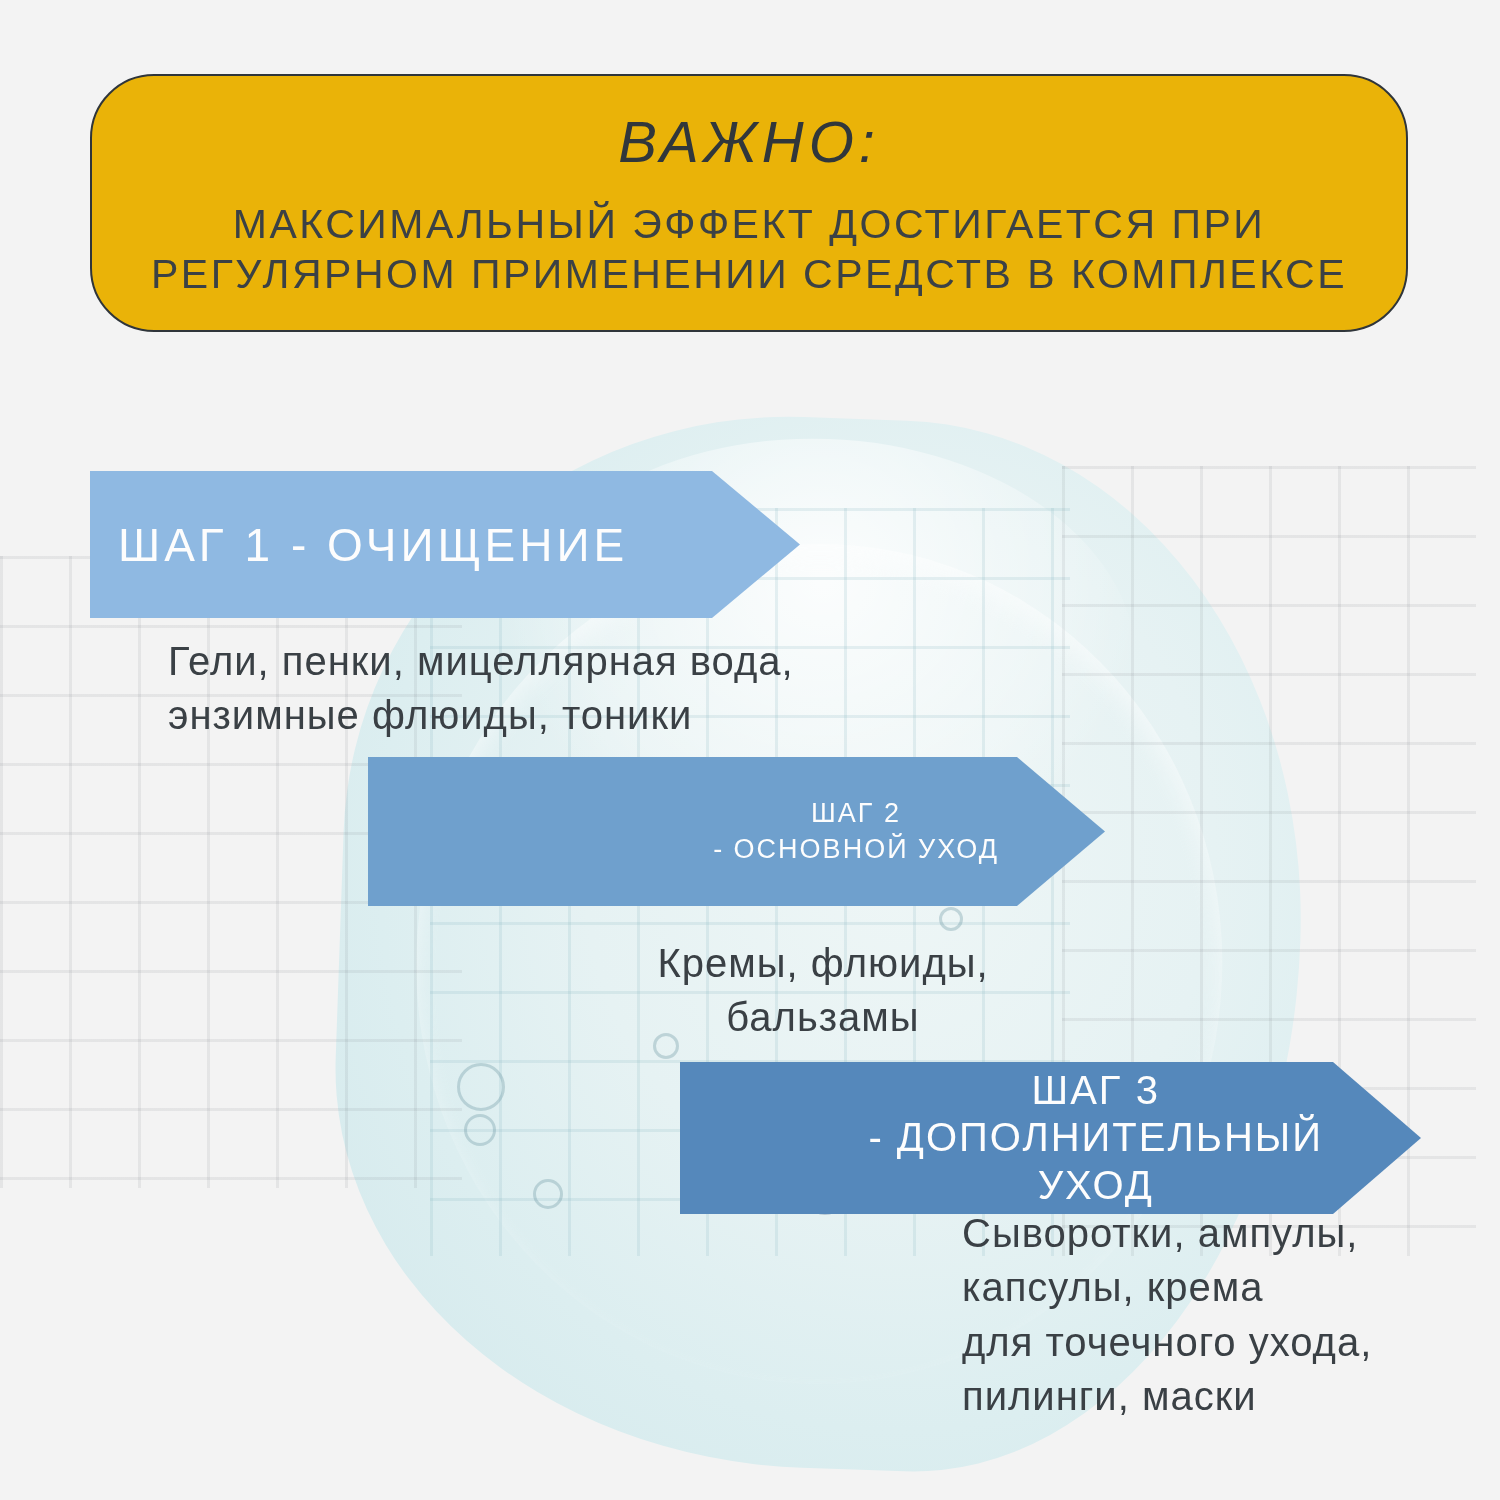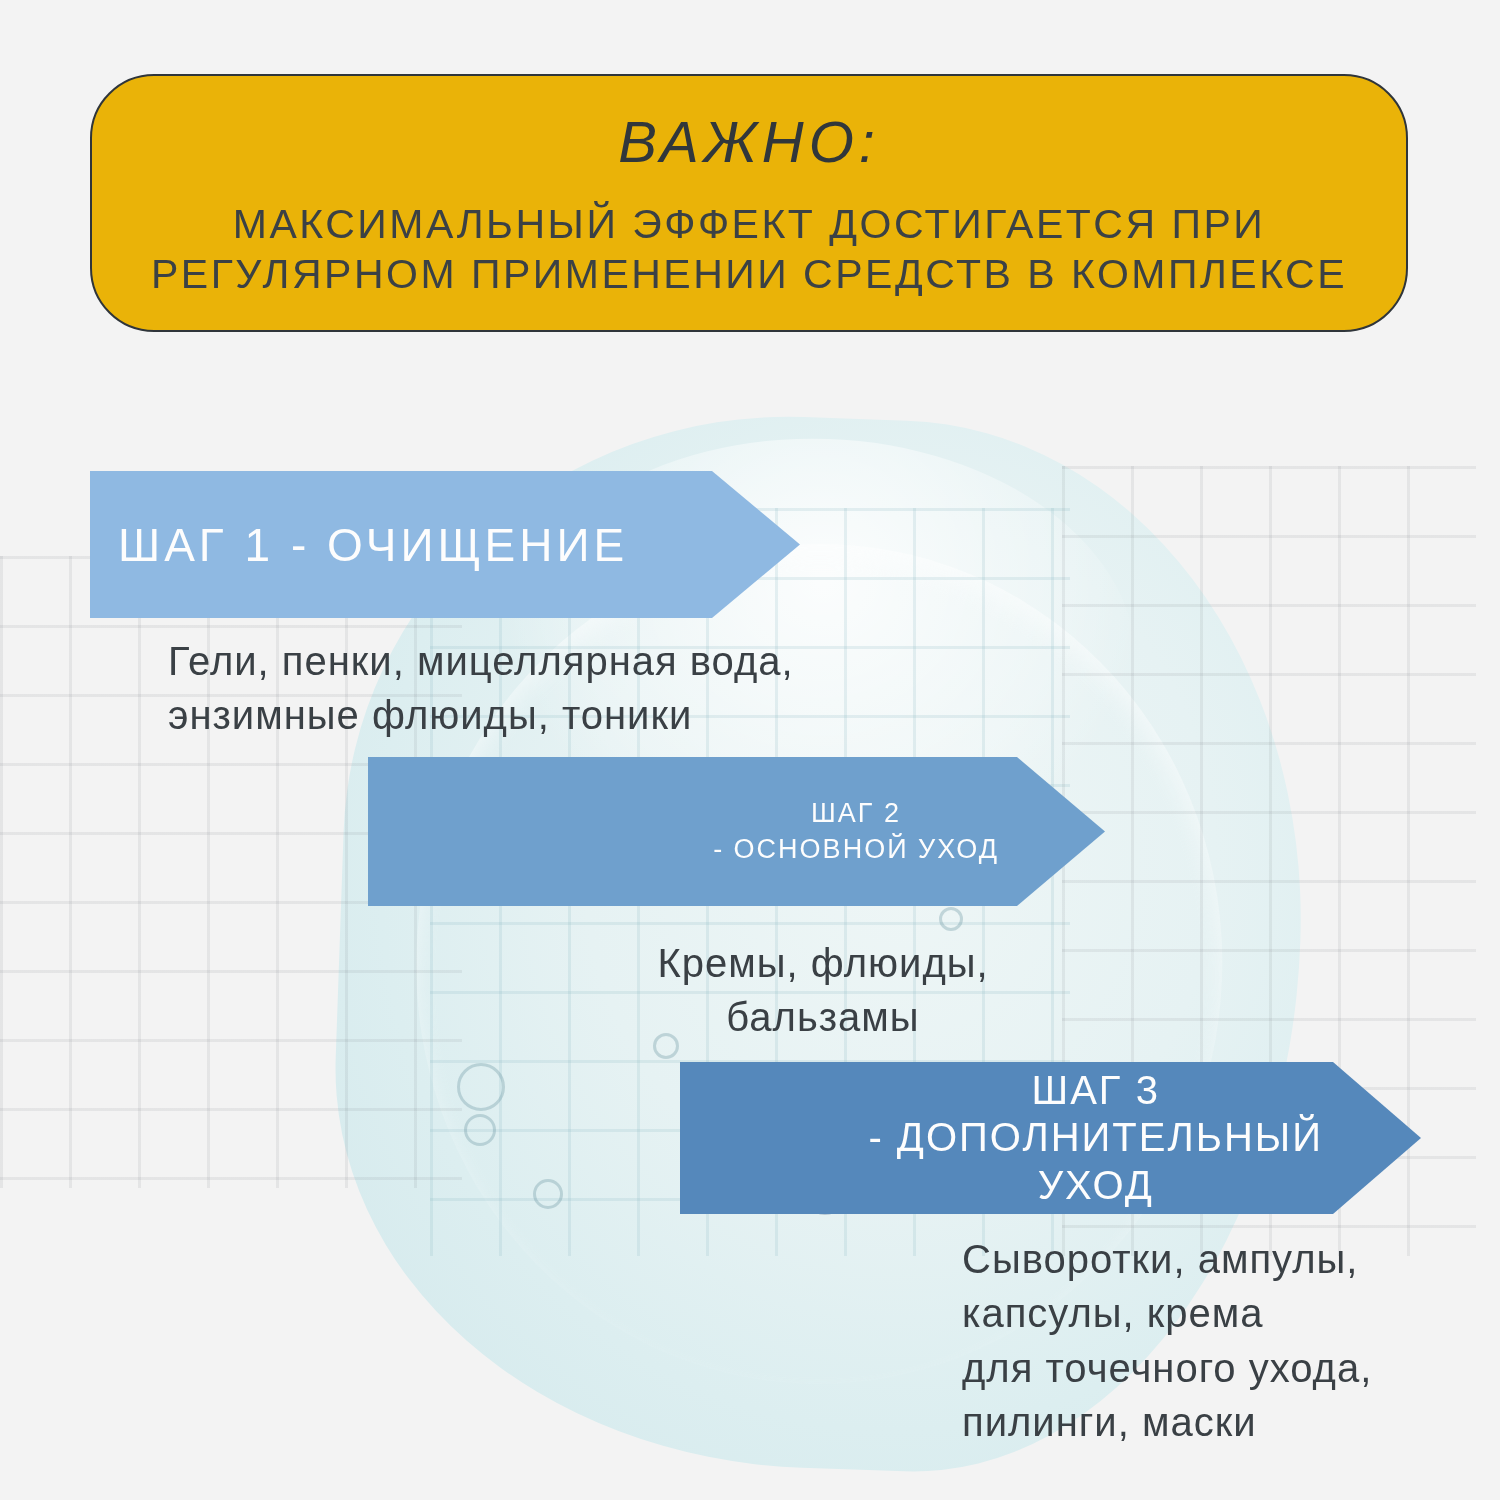--- a/index.html
+++ b/index.html
@@ -90,21 +90,21 @@
     padding-right:98px;box-sizing:border-box;}
   .banner3 .banner-label{text-align:center;line-height:1.18;}
 
   
   .desc{
     position:absolute;color:#3a4045;
     font-size:40px;line-height:1.36;letter-spacing:1px;
   }
   .desc1{left:168px;top:634px;}
   .desc2{left:620px;top:936px;width:406px;text-align:center;}
-  .desc3{left:962px;top:1232px;}
+  .desc3{left:962px;top:1206px;}
 </style>
 </head>
 <body>
 
 <div class="canvas">
 
   <div class="blob"></div>
   <div class="grid grid-left"></div>
   <div class="grid grid-aqua"></div>
   <div class="grid grid-right"></div>

